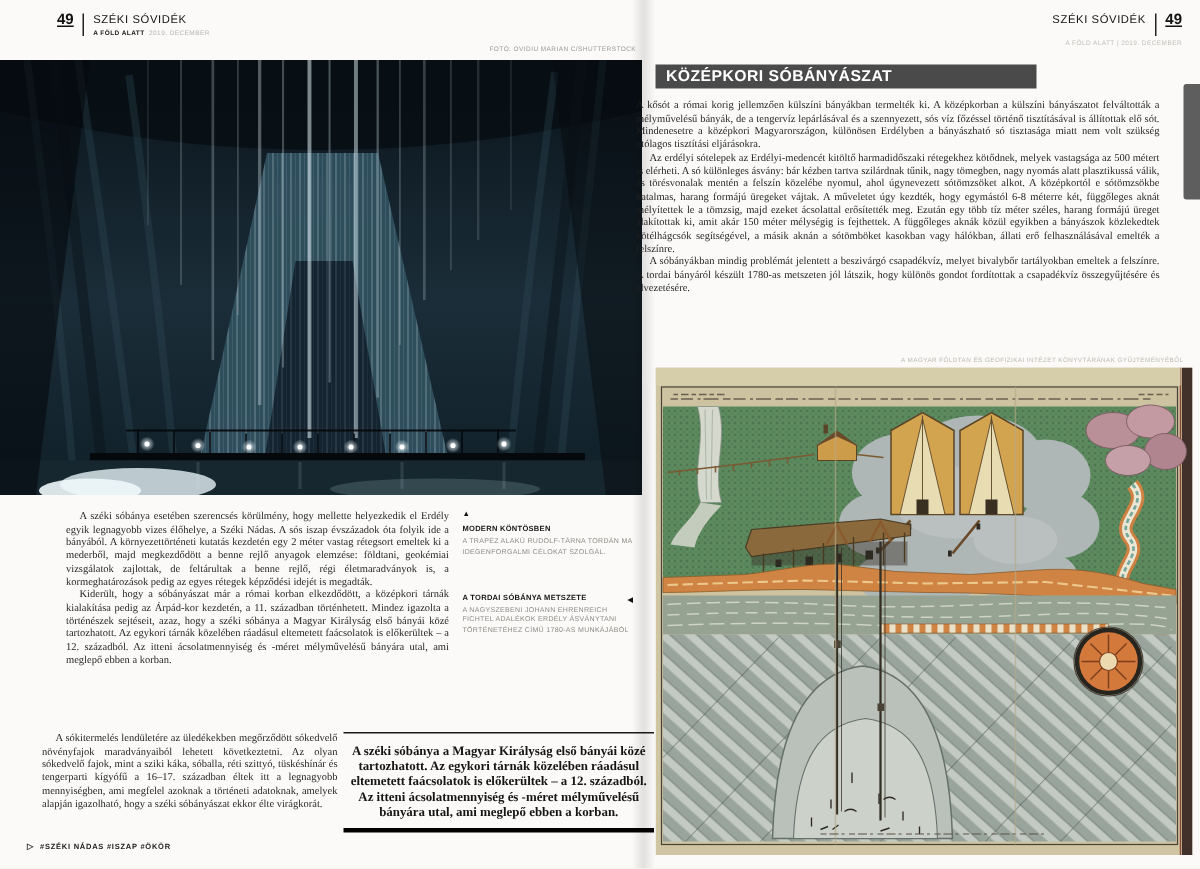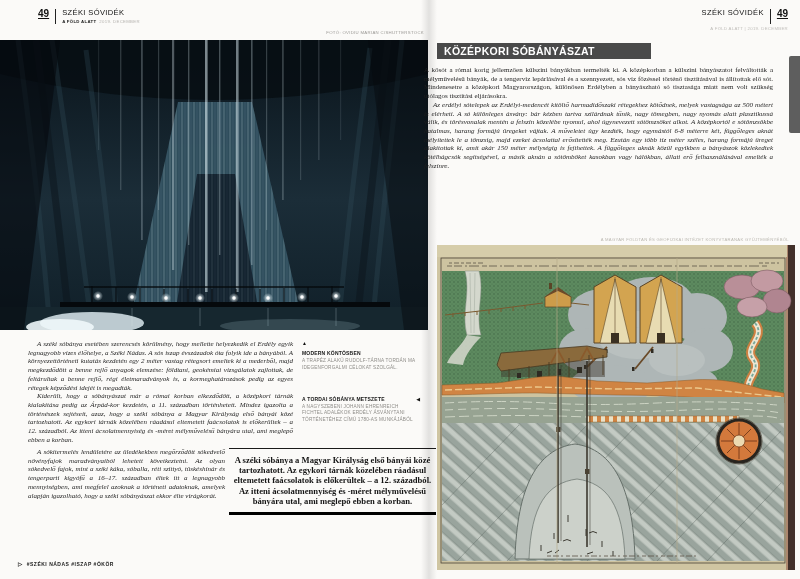--- a/index.html
+++ b/index.html
@@ -19,43 +19,43 @@
   .hdr-right{position:absolute;right:12px;top:9px;text-align:right;}
   .hdr-right .row{display:flex;justify-content:flex-end;align-items:flex-start;gap:6px;}
   .hdr-right .sub{font-family:"Liberation Sans",sans-serif;font-size:4.3px;letter-spacing:.3px;color:#c0beba;margin-top:2px;}
 
   
   .photo-credit{position:absolute;left:0;top:30px;width:424px;text-align:right;
     font-family:"Liberation Sans",sans-serif;font-size:4.3px;letter-spacing:.3px;color:#9b9995;}
   .mine-photo{position:absolute;left:0;top:40px;width:428px;height:290px;display:block;}
 
   .body-row1{position:absolute;left:28px;top:340px;width:394px;display:flex;gap:9px;}
-  .col-main{width:265px;}
+  .col-main{width:265px;margin-left:16px;}
   .col-captions{width:118px;font-family:"Liberation Sans",sans-serif;}
   .bodytext{font-size:7px;line-height:8.7px;color:#1f1f1f;text-align:justify;margin:0;}
   .bodytext + .bodytext{margin-top:0;}
-  .indent{text-indent:9px;font-style:italic;}
+  .indent{text-indent:9px;}
 
   .cap-arrow{font-size:5px;color:#111;line-height:6px;margin-bottom:4px;}
   .cap-title{font-size:5px;font-weight:bold;letter-spacing:.2px;color:#161616;line-height:7px;}
   .cap-text{font-size:4.7px;letter-spacing:.2px;color:#8e8c88;line-height:6.8px;margin-top:1px;}
   .cap-block2{margin-top:24px;position:relative;}
   .cap-left-arrow{position:absolute;right:0;top:0;font-size:5px;color:#111;}
 
-  .body-row2{position:absolute;left:28px;top:448px;width:408px;display:flex;gap:4px;}
+  .body-row2{position:absolute;left:28px;top:488px;width:408px;display:flex;gap:4px;}
   .col-narrow{width:197px;}
   .quote-box{width:203px;border-top:1px solid #1a1a1a;border-bottom:3px solid #000;padding:6px 2px 6px 2px;align-self:flex-start;}
   .quote-text{font-size:8.6px;line-height:10.2px;font-weight:bold;color:#151515;text-align:center;margin:0;}
 
   .footer-left{position:absolute;left:18px;top:561px;display:flex;align-items:center;gap:4px;
     font-family:"Liberation Sans",sans-serif;font-size:5px;font-weight:bold;letter-spacing:.5px;color:#1a1a1a;}
   .footer-arrow{font-size:5.5px;color:#1a1a1a;}
 
   
-  .section-bar{position:absolute;left:437px;top:43px;width:214px;height:16px;background:#4a4a4a;
+  .section-bar{position:absolute;left:437px;top:43px;width:254px;height:16px;background:#4a4a4a;
     color:#fff;font-family:"Liberation Sans",sans-serif;font-weight:bold;font-size:10.5px;letter-spacing:.3px;
     line-height:16px;padding-left:7px;box-sizing:border-box;}
   .edge-tab{position:absolute;left:789px;top:56px;width:11px;height:77px;background:#5e5e5e;border-radius:2px 0 0 2px;}
   .right-body{position:absolute;left:424px;top:66px;width:349px;}
   .img-credit{position:absolute;left:437px;top:237px;width:352px;text-align:right;
     font-family:"Liberation Sans",sans-serif;font-size:4.2px;letter-spacing:.3px;color:#bcb9b2;}
   .engraving{position:absolute;left:437px;top:245px;width:358px;height:325px;display:block;}
 </style>
 </head>
 <body>
@@ -226,20 +226,21 @@
       </div>
       <div class="sub">A FÖLD ALATT | 2019. DECEMBER</div>
     </div>
 
     <div class="section-bar">KÖZÉPKORI SÓBÁNYÁSZAT</div>
     <div class="edge-tab"></div>
 
     <div class="right-body">
       <p class="bodytext">A kősót a római korig jellemzően külszíni bányákban termelték ki. A középkorban a külszíni bányászatot felváltották a mélyművelésű bányák, de a tengervíz lepárlásával és a szennyezett, sós víz főzéssel történő tisztításával is állítottak elő sót. Mindenesetre a középkori Magyarországon, különösen Erdélyben a bányászható só tisztasága miatt nem volt szükség utólagos tisztítási eljárásokra.</p>
       <p class="bodytext indent">Az erdélyi sótelepek az Erdélyi-medencét kitöltő harmadidőszaki rétegekhez kötődnek, melyek vastagsága az 500 métert is elérheti. A só különleges ásvány: bár kézben tartva szilárdnak tűnik, nagy tömegben, nagy nyomás alatt plasztikussá válik, és törésvonalak mentén a felszín közelébe nyomul, ahol úgynevezett sótömzsöket alkot. A középkortól e sótömzsökbe hatalmas, harang formájú üregeket vájtak. A műveletet úgy kezdték, hogy egymástól 6-8 méterre két, függőleges aknát mélyítettek le a tömzsig, majd ezeket ácsolattal erősítették meg. Ezután egy több tíz méter széles, harang formájú üreget alakítottak ki, amit akár 150 méter mélységig is fejthettek. A függőleges aknák közül egyikben a bányászok közlekedtek kötélhágcsók segítségével, a másik aknán a sótömböket kasokban vagy hálókban, állati erő felhasználásával emelték a felszínre.</p>
+      <p class="bodytext indent">A sóbányákban mindig problémát jelentett a beszivárgó csapadékvíz, melyet bivalybőr tartályokban emeltek a felszínre. A tordai bányáról készült 1780-as metszeten jól látszik, hogy különös gondot fordítottak a csapadékvíz összegyűjtésére és elvezetésére.</p>
     </div>
 
     <div class="img-credit">A MAGYAR FÖLDTAN ÉS GEOFIZIKAI INTÉZET KÖNYVTÁRÁNAK GYŰJTEMÉNYÉBŐL</div>
 
     <svg class="engraving" viewBox="0 0 358 325" preserveAspectRatio="none">
       <defs>
         <pattern id="stip" width="4" height="4" patternUnits="userSpaceOnUse">
           <rect width="4" height="4" fill="#5d8a5f"></rect>
           <circle cx="1" cy="1" r="0.7" fill="#3e6343"></circle>
           <circle cx="3" cy="3" r="0.5" fill="#46704b"></circle>

